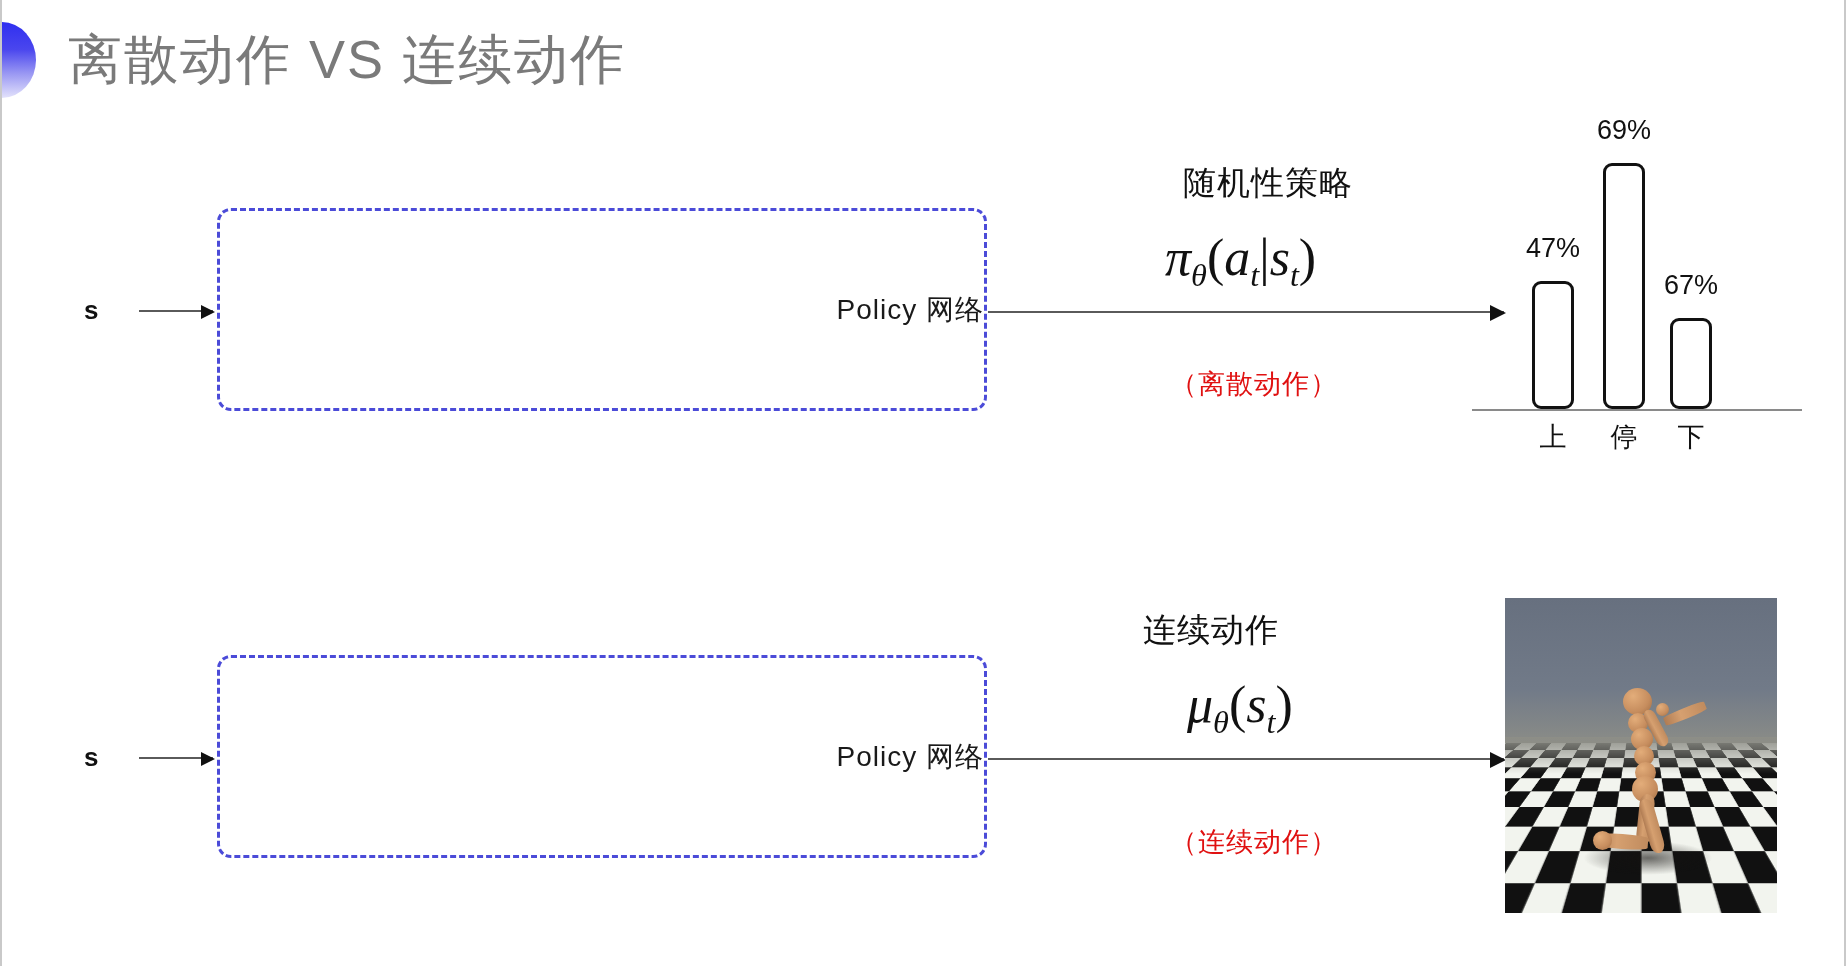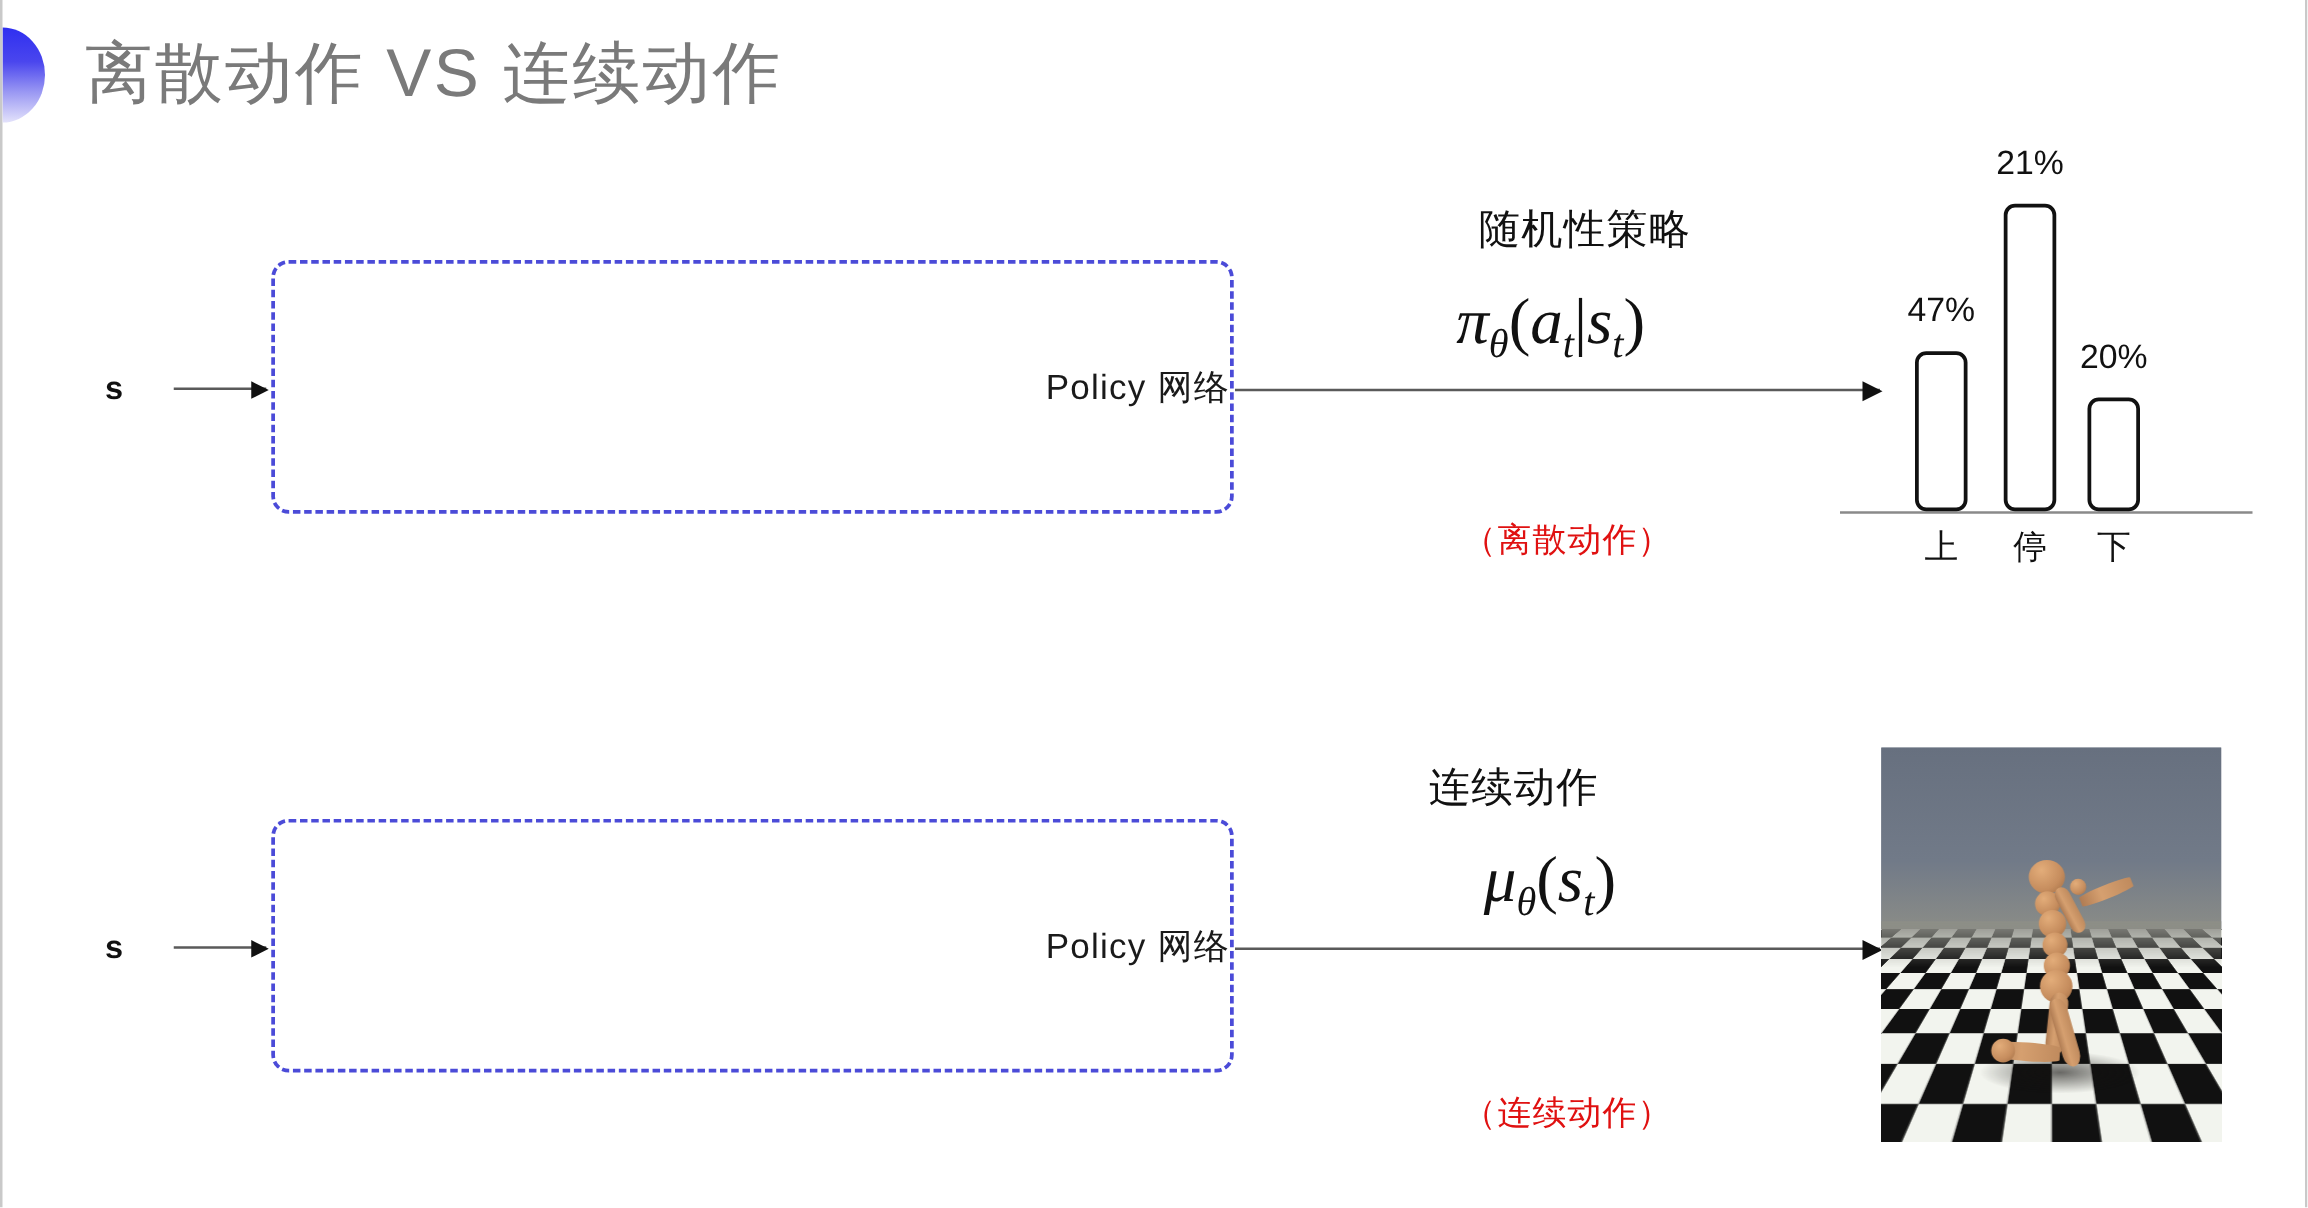--- a/index.html
+++ b/index.html
@@ -116,21 +116,20 @@
   }
   .formula .paren {
     font-style: normal;
   }
   .action-note {
     position: absolute;
     font-size: 27px;
     color: #e01111;
     letter-spacing: 1px;
     white-space: nowrap;
-    margin-top: 48px;
   }
 
   
   .chart {
     position: absolute;
   }
   .chart-axis {
     position: absolute;
     left: 0;
     bottom: 0;
@@ -232,24 +231,24 @@
 
     <div class="action-note" style="left:1168px; top:366px;">（离散动作）</div>
 
     <div class="chart" style="left:1470px; top:115px; width:330px; height:296px;">
 
       <div class="chart-axis" style="width:330px;"></div>
 
       <div class="bar-value" style="left:48px; top:118px; width:66px;">47%</div>
       <div class="bar" style="left:60px; top:166px; width:42px; height:128px;"></div>
 
-      <div class="bar-value" style="left:119px; top:0px; width:66px;">21%</div>
+      <div class="bar-value" style="left:119px; top:0px; width:66px;">69%</div>
       <div class="bar" style="left:131px; top:48px; width:42px; height:246px;"></div>
 
-      <div class="bar-value" style="left:186px; top:155px; width:66px;">20%</div>
+      <div class="bar-value" style="left:186px; top:155px; width:66px;">67%</div>
       <div class="bar" style="left:198px; top:203px; width:42px; height:91px;"></div>
 
       <div class="bar-cat" style="left:48px; top:48px; width:66px; transform:translateY(256px);">上</div>
       <div class="bar-cat" style="left:119px; top:48px; width:66px; transform:translateY(256px);">停</div>
       <div class="bar-cat" style="left:186px; top:48px; width:66px; transform:translateY(256px);">下</div>
     </div>
   </div>
 
   <div>
 

